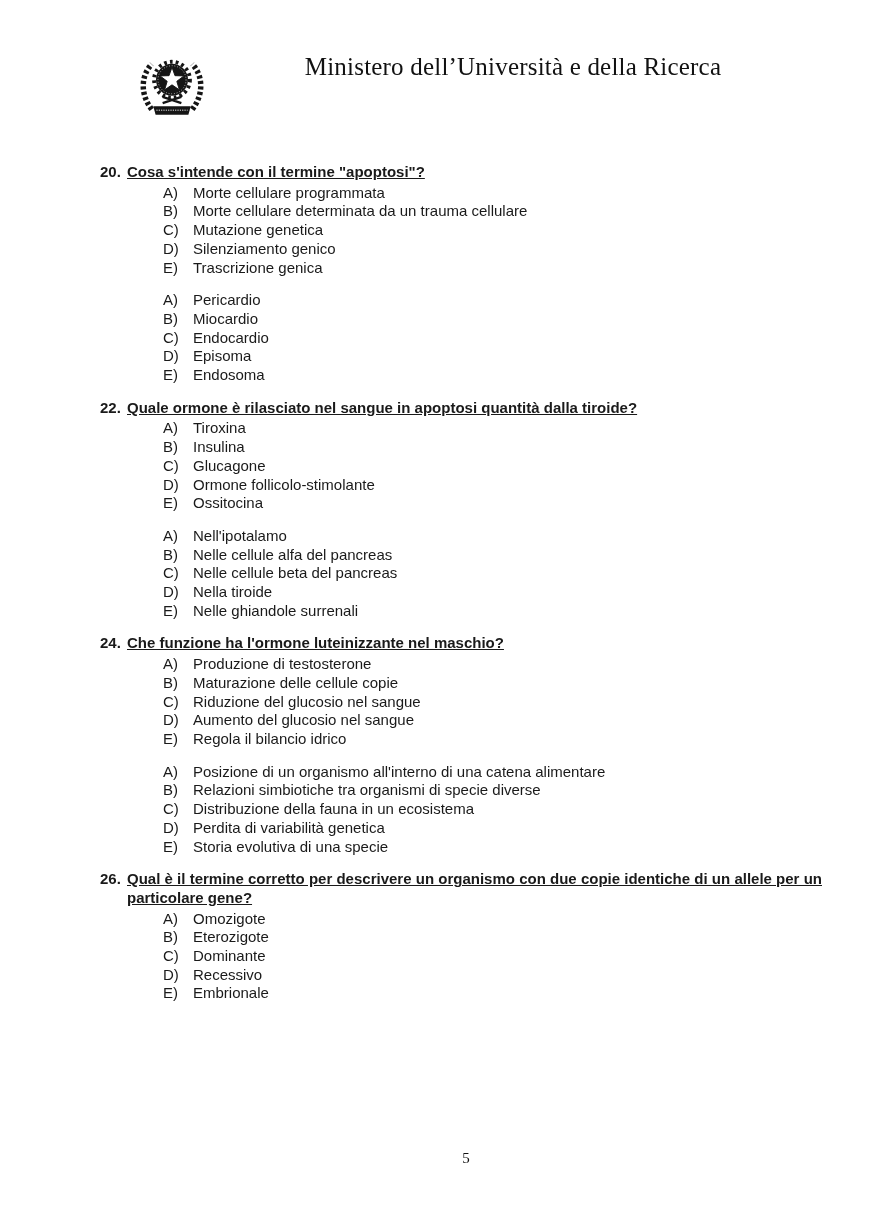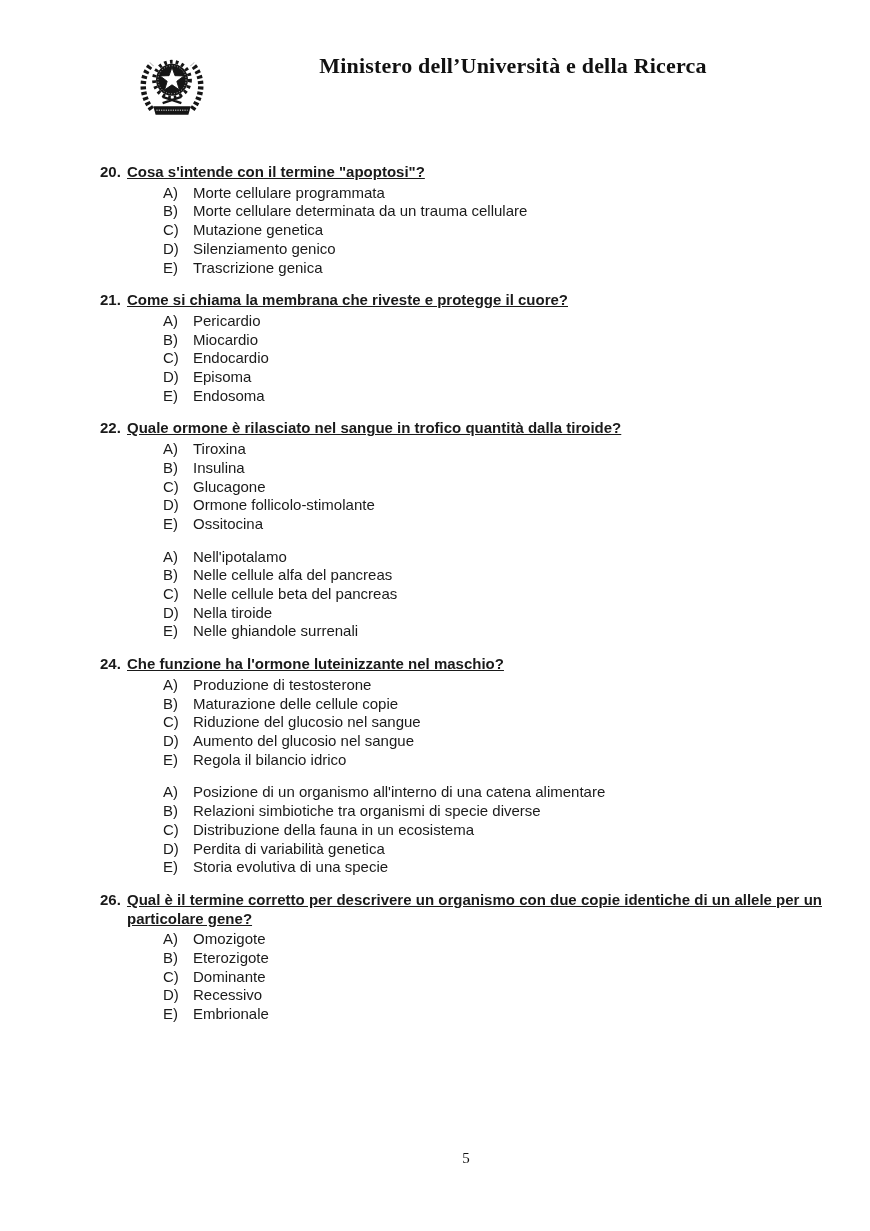--- a/index.html
+++ b/index.html
@@ -24,22 +24,22 @@
   }
   .logo svg { width: 100%; height: 100%; display: block; }
   .doc-title {
     position: absolute;
     top: 53px;
     left: 156px;
     width: 714px;
     margin: 0;
     text-align: center;
     font-family: "Liberation Serif", serif;
-    font-weight: bold;
-    font-size: 22px;
+    font-weight: normal;
+    font-size: 25px;
     letter-spacing: 0.2px;
     color: #111;
   }
   
   .content {
     position: absolute;
     top: 163px;
     left: 100px;
     width: 722px;
     font-size: 15px;
@@ -119,24 +119,20 @@
         <span class="opt-letter">D)</span>
         <span class="opt-text">Silenziamento genico</span>
       </div>
       <div class="option">
         <span class="opt-letter">E)</span>
         <span class="opt-text">Trascrizione genica</span>
       </div>
     </section>
 
     <section class="question">
-      <div class="q-head">
-        <span class="q-num">21.</span>
-        <span class="q-text">Come si chiama la membrana che riveste e protegge il cuore?</span>
-      </div>
       <div class="option">
         <span class="opt-letter">A)</span>
         <span class="opt-text">Pericardio</span>
       </div>
       <div class="option">
         <span class="opt-letter">B)</span>
         <span class="opt-text">Miocardio</span>
       </div>
       <div class="option">
         <span class="opt-letter">C)</span>
@@ -148,21 +144,21 @@
       </div>
       <div class="option">
         <span class="opt-letter">E)</span>
         <span class="opt-text">Endosoma</span>
       </div>
     </section>
 
     <section class="question">
       <div class="q-head">
         <span class="q-num">22.</span>
-        <span class="q-text">Quale ormone è rilasciato nel sangue in trofico quantità dalla tiroide?</span>
+        <span class="q-text">Quale ormone è rilasciato nel sangue in apoptosi quantità dalla tiroide?</span>
       </div>
       <div class="option">
         <span class="opt-letter">A)</span>
         <span class="opt-text">Tiroxina</span>
       </div>
       <div class="option">
         <span class="opt-letter">B)</span>
         <span class="opt-text">Insulina</span>
       </div>
       <div class="option">

